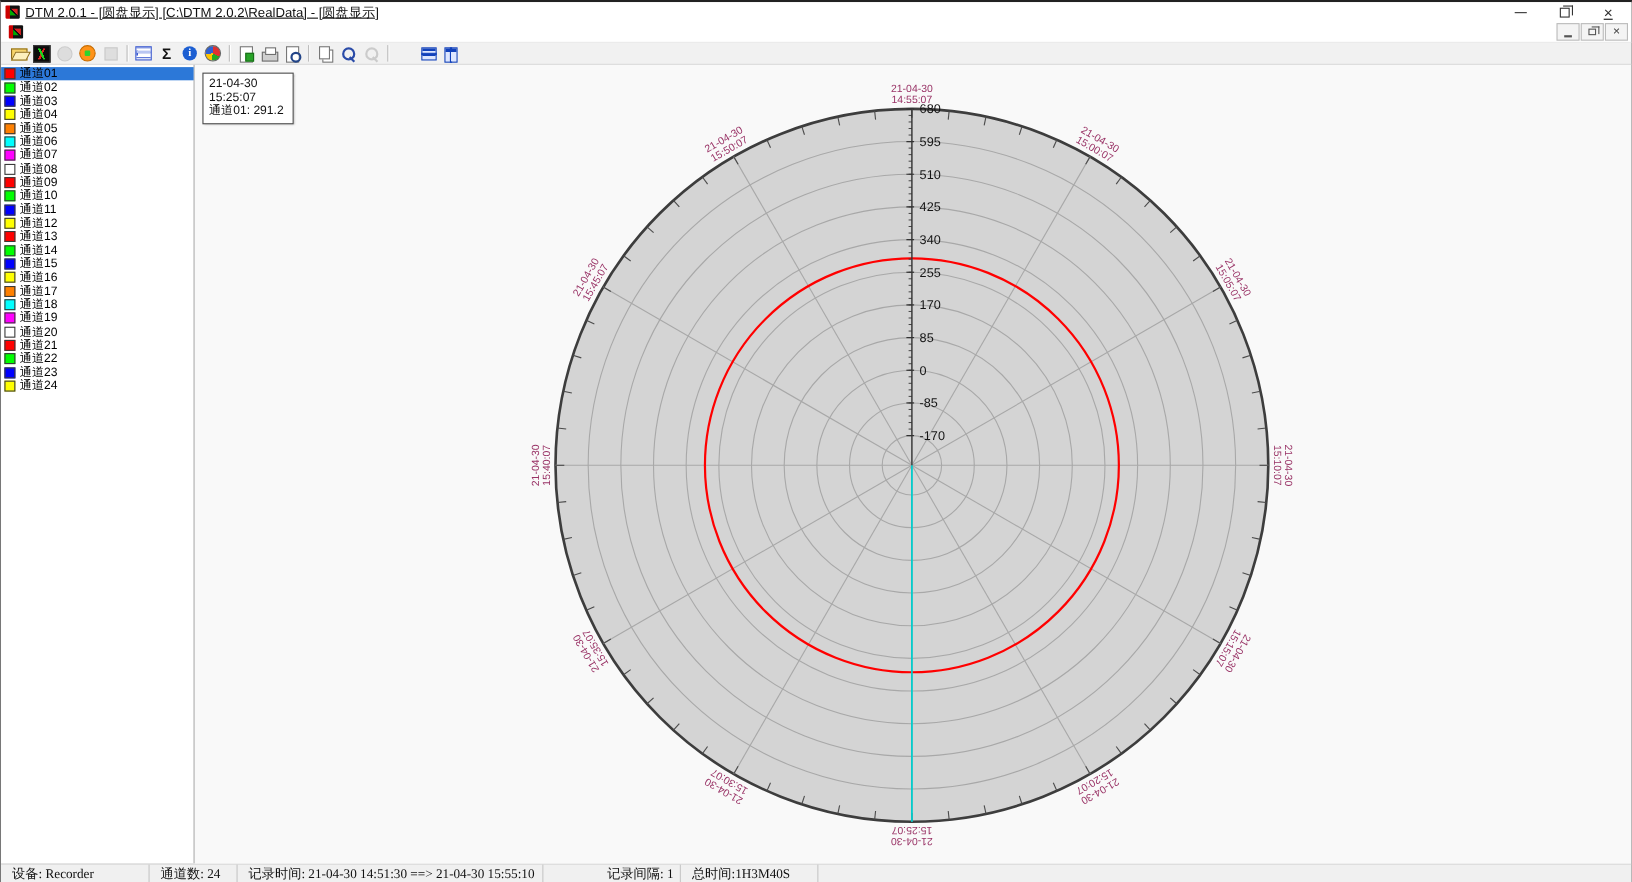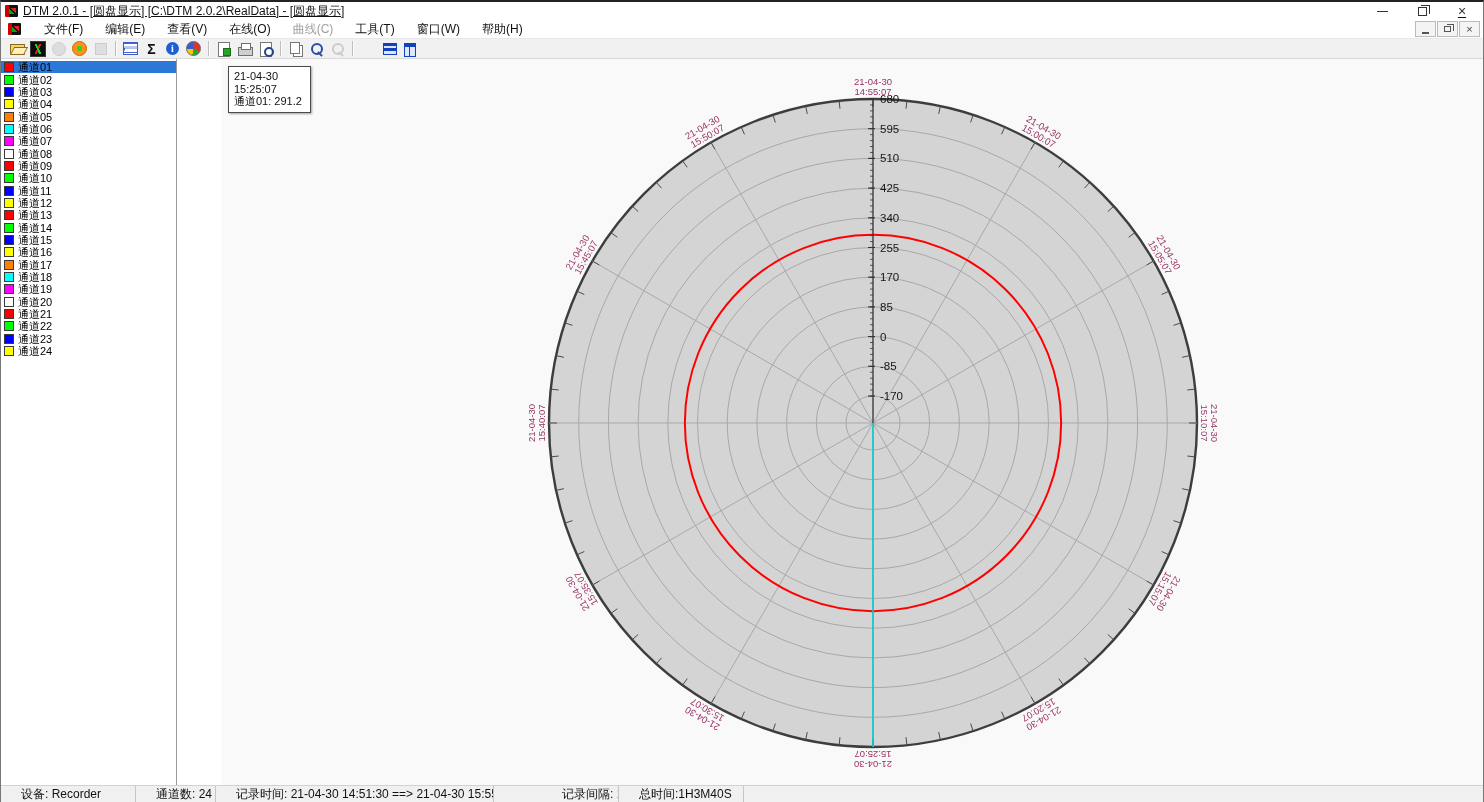--- a/index.html
+++ b/index.html
@@ -73,36 +73,36 @@
   .icon-zoom::before { content:""; position:absolute; left:2px; top:2px; width:8px; height:8px; border:2px solid #2a4ba8; border-radius:50%; }
   .icon-zoom::after { content:""; position:absolute; right:2px; bottom:2px; width:6px; height:2px; background:#2a4ba8; transform:rotate(45deg); }
   .icon-zoom-gray::before { content:""; position:absolute; left:2px; top:2px; width:8px; height:8px; border:2px solid #999; border-radius:50%; }
   .icon-zoom-gray::after { content:""; position:absolute; right:2px; bottom:2px; width:6px; height:2px; background:#999; transform:rotate(45deg); }
   .icon-tile-horizontal::before { content:""; position:absolute; left:2px; top:2px; width:12px; height:5px; border:1px solid #1141bb; background:linear-gradient(#1141bb 0 2px, #dde6ff 2px); }
   .icon-tile-horizontal::after { content:""; position:absolute; left:2px; bottom:2px; width:12px; height:5px; border:1px solid #1141bb; background:linear-gradient(#1141bb 0 2px, #dde6ff 2px); }
   .icon-tile-vertical::before { content:""; position:absolute; left:2px; top:2px; width:5px; height:12px; border:1px solid #1141bb; background:linear-gradient(#1141bb 0 3px, #dde6ff 3px); }
   .icon-tile-vertical::after { content:""; position:absolute; right:2px; top:2px; width:5px; height:12px; border:1px solid #1141bb; background:linear-gradient(#1141bb 0 3px, #dde6ff 3px); }
 
   
-  .main { flex:1 1 auto; display:flex; min-height:0;gap:44px; }
+  .main { flex:1 1 auto; display:flex; min-height:0; }
   .sidebar { width:176px; flex:0 0 auto; background:#fff; border-right:1px solid #9a9a9a; padding-top:2px; }
   .channel-row { height:12.35px; display:flex; align-items:center; padding-left:2px; font-size:11px; line-height:12px; color:#000; white-space:nowrap; cursor:default; }
   .channel-row.selected { background:#2c78d8; }
   .chip { width:10px; height:10px; border:1px solid #3a3a3a; margin:0 4px 0 1px; flex:0 0 auto; }
 
   .chart-panel { position:relative; flex:1 1 auto; background:#f9f9f9; overflow:hidden; }
   .chart-panel svg { position:absolute; left:0; top:0; }
 
   .time-label { position:absolute; font-size:9.5px; line-height:10px; color:#993366; text-align:center; white-space:nowrap; }
 
   .tooltip { position:absolute; left:7px; top:7px; background:#ffffff; border:1px solid #4a4a4a; box-shadow:1px 1px 2px rgba(0,0,0,.35); padding:3px 8px 4px 5px; font-size:11px; line-height:12.5px; color:#111; z-index:5; }
 
   
   .status-bar { height:17px; flex:0 0 auto; background:#f0f0f0; border-top:1px solid #d2d2d2; display:flex; align-items:stretch; font-size:12px; color:#111; }
-  .status-cell { display:flex; align-items:center; padding-left:20px; border-right:1px solid #c6c6c6; white-space:nowrap; overflow:hidden; }
+  .status-cell { display:flex; align-items:center; padding-left:10px; border-right:1px solid #c6c6c6; white-space:nowrap; overflow:hidden;font-family:Liberation Serif, serif; }
   .status-fill { flex:1; }
 </style>
 </head>
 <body>
 
 <div class="window">
 
   <div class="title-bar">
     <div class="app-icon"></div>
     <div class="title-text">DTM 2.0.1 - [圆盘显示] [C:\DTM 2.0.2\RealData] - [圆盘显示]</div>
@@ -114,30 +114,20 @@
           <div class="wc-restore-glyph"></div>
         </div>
       <div class="wc">
           <div class="wc-close-glyph">×</div>
         </div>
     </div>
   </div>
 
   <div class="menu-bar">
     <div class="app-icon child-icon"></div>
-    <div id="menu-items" style="display:flex;">
-        <div class="menu-item">文件(F)</div>
-        <div class="menu-item">编辑(E)</div>
-        <div class="menu-item">查看(V)</div>
-        <div class="menu-item">在线(O)</div>
-        <div class="menu-item disabled">曲线(C)</div>
-        <div class="menu-item">工具(T)</div>
-        <div class="menu-item">窗口(W)</div>
-        <div class="menu-item">帮助(H)</div>
-      </div>
     <div class="child-controls">
       <div class="cc-btn">
           <div class="cc-min"></div>
         </div>
       <div class="cc-btn">
           <div class="cc-restore"></div>
         </div>
       <div class="cc-btn">
           <div class="cc-close">×</div>
         </div>

